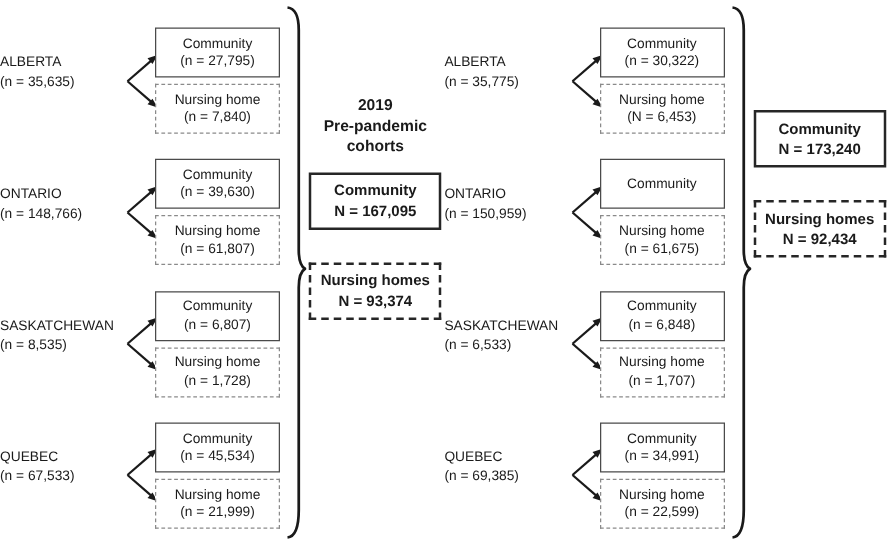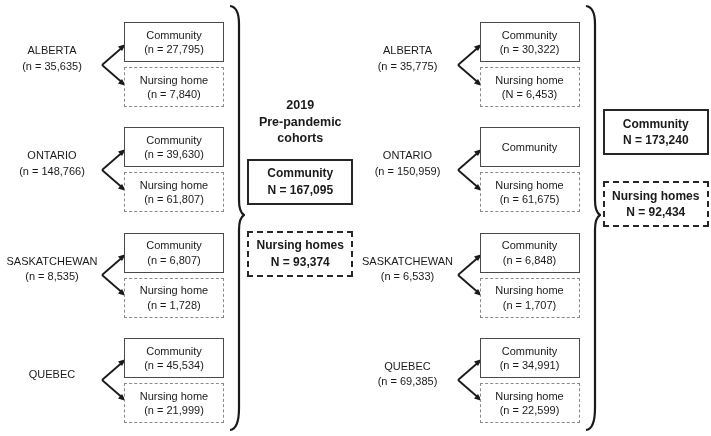--- a/index.html
+++ b/index.html
@@ -7,34 +7,34 @@
     width:711px; height:436px; background:#ffffff; display:flex;
     font-family:"Liberation Sans", sans-serif; color:#1a1a1a;
     overflow:hidden;
   }
   .panel { flex:1 1 50%; display:flex; }
   .flow-col {
     width:227px; box-sizing:border-box; display:flex; flex-direction:column;
     justify-content:space-between; padding:22px 0 13px 0; flex:none;
   }
   .prov-row { display:flex; align-items:center; }
-  .prov-label { width:104px; flex:none; text-align:center; font-size:11px; line-height:1.4; transform:translateY(-6px); }
+  .prov-label { width:104px; flex:none; text-align:left; font-size:11px; line-height:1.4; transform:translateY(-6px); }
   .arrows { width:26px; height:84px; flex:none; margin-left:-4px; margin-right:-2px; }
   .boxcol { width:100px; flex:none; display:flex; flex-direction:column; gap:5px; }
   .node {
     width:100px; height:40px; box-sizing:border-box; display:flex; flex-direction:column;
     justify-content:center; text-align:center; font-size:11px; line-height:1.3; background:#fff;
   }
   .node.solid  { border:1px solid #4a4a4a; }
   .node.dashed { border:1px dashed #8a8a8a; }
   .brace-col { width:18px; flex:none; display:flex; align-items:center; justify-content:center; }
   .brace { width:18px; height:428px; }
   .summary-col {
     flex:1 1 auto; box-sizing:border-box; display:flex; flex-direction:column;
-    align-items:center; padding-top:97px;
+    align-items:center; padding-top:76px;
   }
   .cohort-header { width:100px; text-align:center; font-weight:bold; font-size:12.5px; line-height:1.32; }
   .total {
     width:106px; min-height:46px; box-sizing:border-box; display:flex; flex-direction:column;
     justify-content:center; text-align:center; font-weight:bold; font-size:12px; line-height:1.35;
     background:#fff;
   }
   .total.solid  { border:2px solid #262626; margin-top:12px; }
   .total.dashed { border:2px dashed #262626; margin-top:26px; }
 </style>
@@ -111,20 +111,21 @@
           <div class="node dashed">
             <div>Nursing home</div>
             <div>(n = 1,728)</div>
           </div>
         </div>
       </div>
 
       <div class="prov-row">
         <div class="prov-label">
           <div>QUEBEC</div>
+          <div>(n = 67,533)</div>
         </div>
         <svg class="arrows" viewBox="0 0 26 84">
           <line x1="2" y1="42" x2="21" y2="25.5" stroke="#1a1a1a" stroke-width="1.8"></line>
           <polygon points="26,21 22,28.1 18,23.6" fill="#1a1a1a"></polygon>
           <line x1="2" y1="42" x2="21" y2="58.5" stroke="#1a1a1a" stroke-width="1.8"></line>
           <polygon points="26,63 22,55.9 18,60.4" fill="#1a1a1a"></polygon>
         </svg>
         <div class="boxcol">
           <div class="node solid">
             <div>Community</div>

